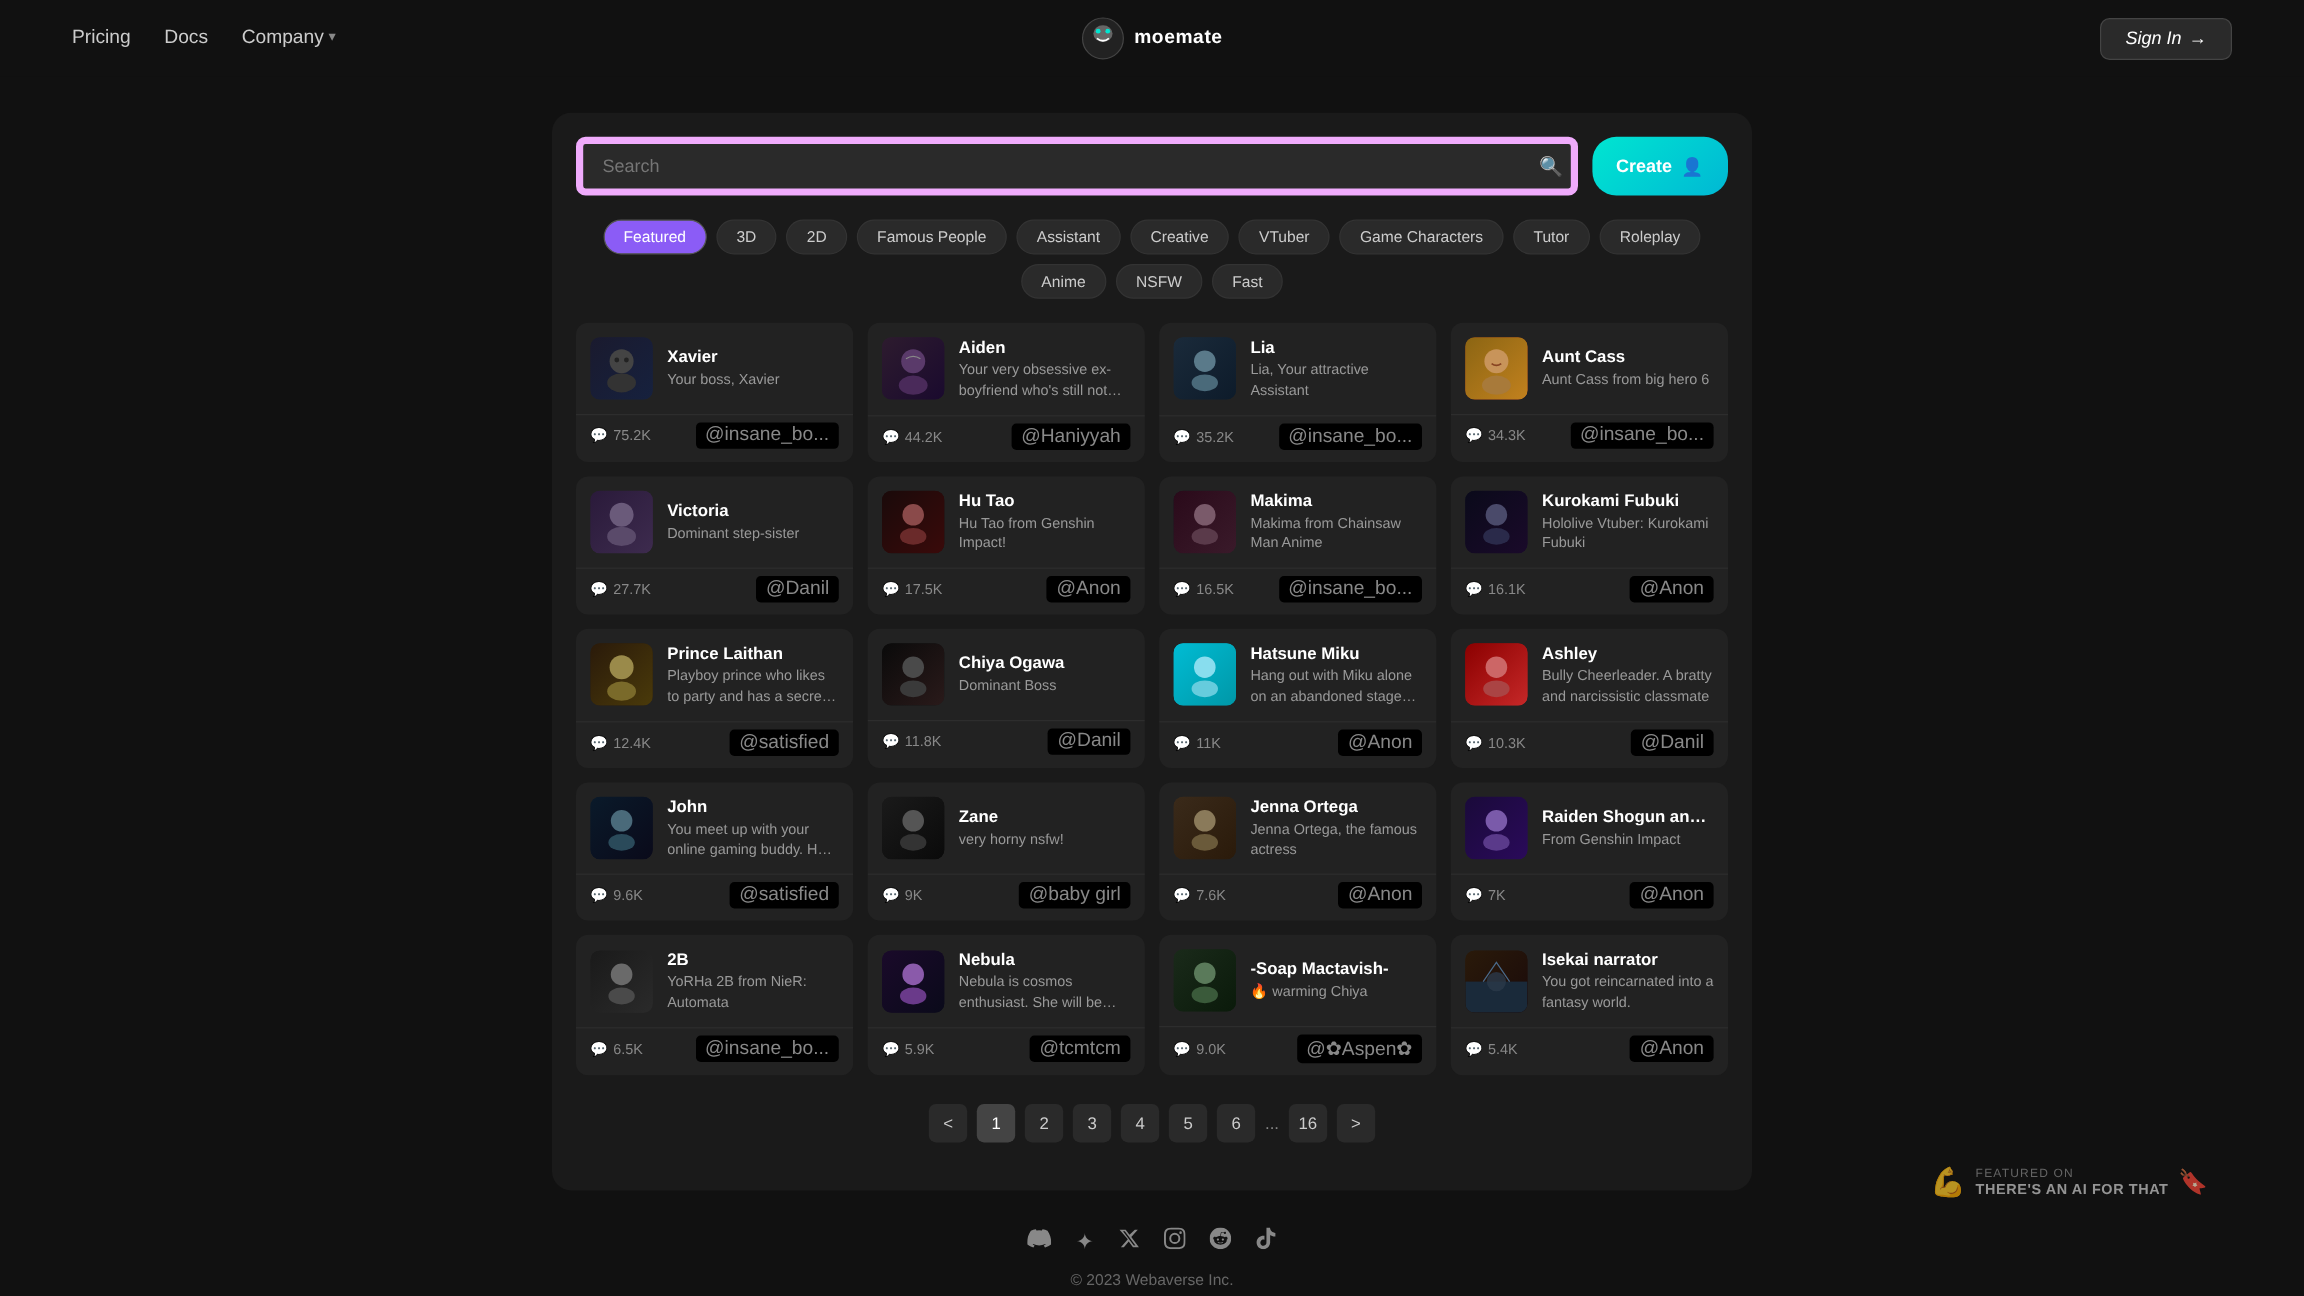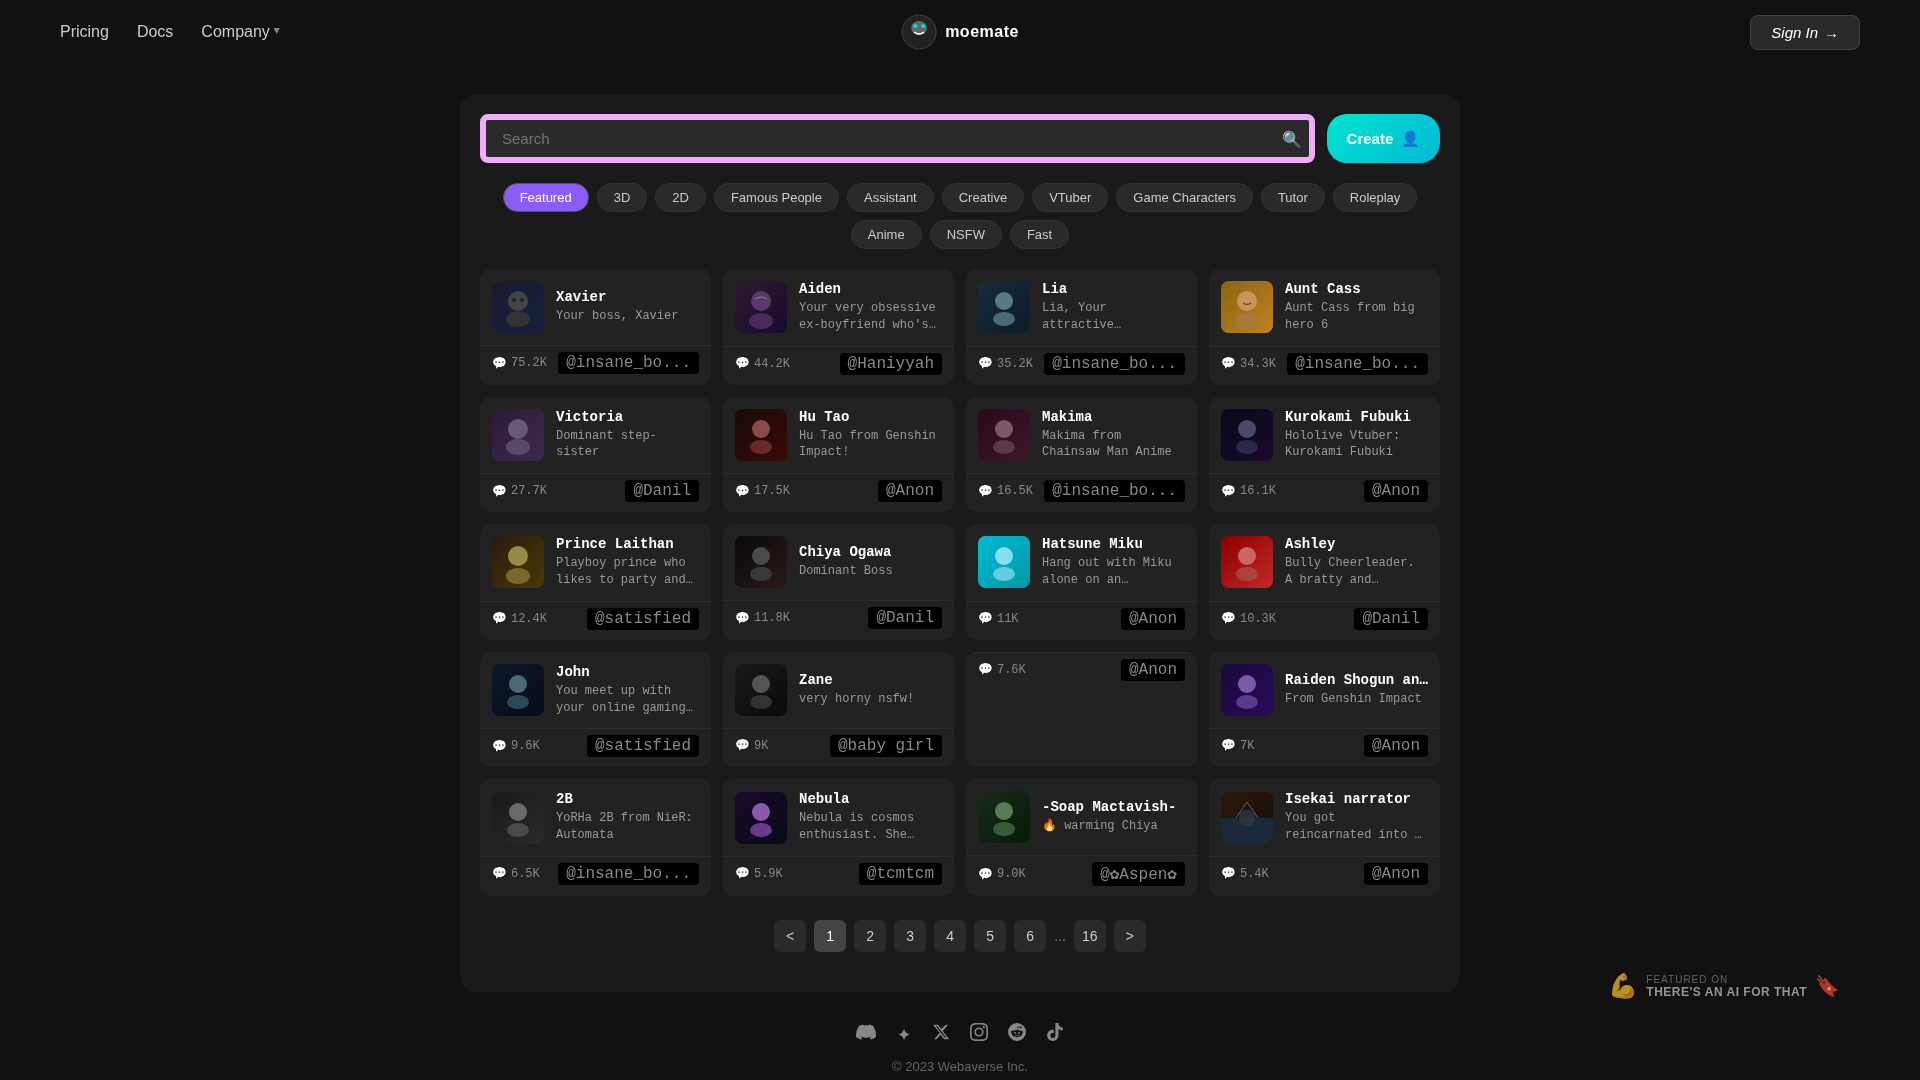--- a/index.html
+++ b/index.html
@@ -131,21 +131,20 @@
       border-color: #555;
     }
 
     
     .cards-grid {
       display: grid;
       grid-template-columns: repeat(4, 1fr);
       gap: 12px;
       padding: 0 20px;
       margin-bottom: 24px;
-      font-family: Liberation Mono, monospace;
     }
 
     .card {
       background: #222;
       border-radius: 10px;
       overflow: hidden;
       cursor: pointer;
       transition: background 0.2s;
     }
 
@@ -763,20 +762,39 @@
     </div>
     <div class="card-bottom">
       <div class="card-stats">
         <span>💬</span>
         <span>9K</span>
       </div>
       <div class="card-author">@baby girl</div>
     </div>
   </div>
         <div class="card">
+    <div class="card-top">
+      <div class="card-avatar avatar-jenna">
+        <svg viewBox="0 0 52 52" class="avatar-svg">
+                <defs>
+                  <linearGradient id="g-jen" x1="0%" y1="0%" x2="100%" y2="100%">
+                    <stop offset="0%" style="stop-color:#3a2a1a"></stop>
+                    <stop offset="100%" style="stop-color:#2a1a0a"></stop>
+                  </linearGradient>
+                </defs>
+                <rect width="52" height="52" fill="url(#g-jen)"></rect>
+                <circle cx="26" cy="20" r="9" fill="#8a7a5a"></circle>
+                <ellipse cx="26" cy="38" rx="11" ry="7" fill="#6a5a3a"></ellipse>
+              </svg>
+      </div>
+      <div class="card-info">
+        <div class="card-name">Jenna Ortega</div>
+        <div class="card-desc">Jenna Ortega, the famous actress</div>
+      </div>
+    </div>
     <div class="card-bottom">
       <div class="card-stats">
         <span>💬</span>
         <span>7.6K</span>
       </div>
       <div class="card-author">@Anon</div>
     </div>
   </div>
         <div class="card">
     <div class="card-top">

